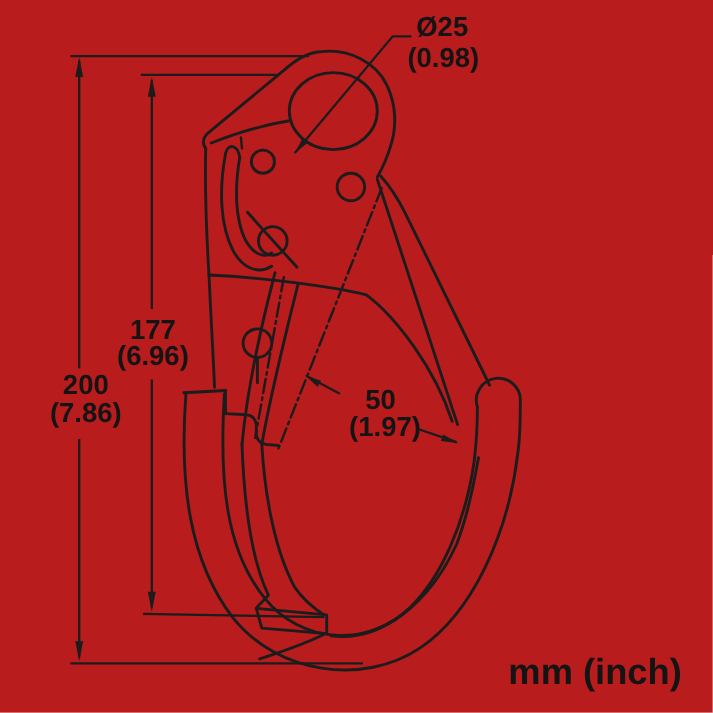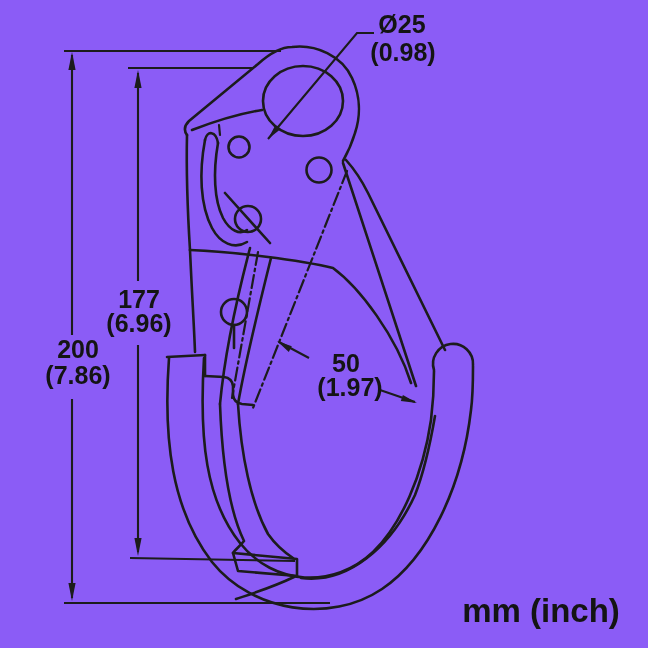--- a/index.html
+++ b/index.html
@@ -7,21 +7,21 @@
     padding: 0;
     width: 648px;
     height: 648px;
     background: #ffffff;
     font-family: "Liberation Sans", "DejaVu Sans", sans-serif;
   }
   #drawing-stage {
     position: relative;
     width: 648px;
     height: 648px;
-    background: #8b5cf6;
+    background: #b91c1c;
     overflow: hidden;
   }
   svg { display: block; }
   .outline {
     fill: none;
     stroke: #1c1c1c;
     stroke-width: 2.6;
     stroke-linecap: round;
     stroke-linejoin: round;
   }

